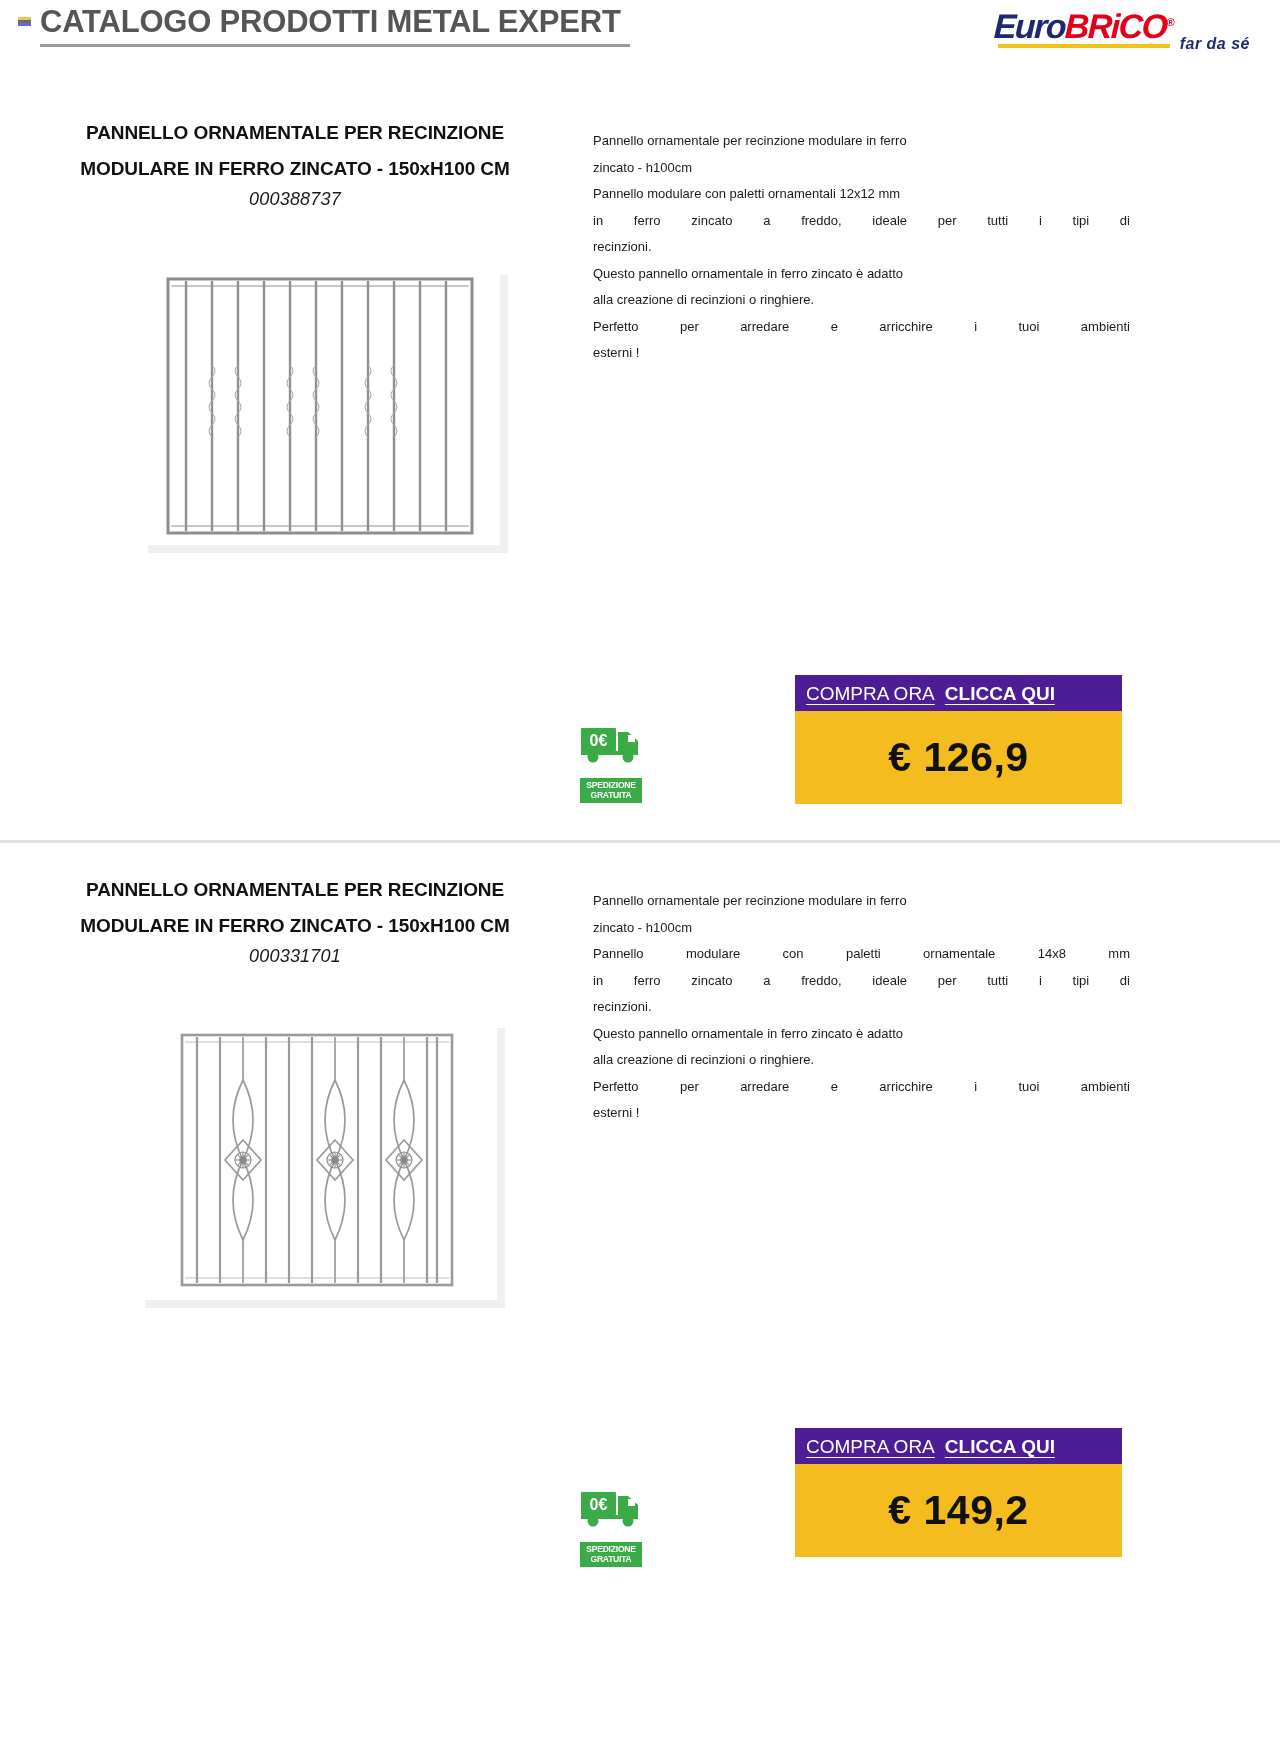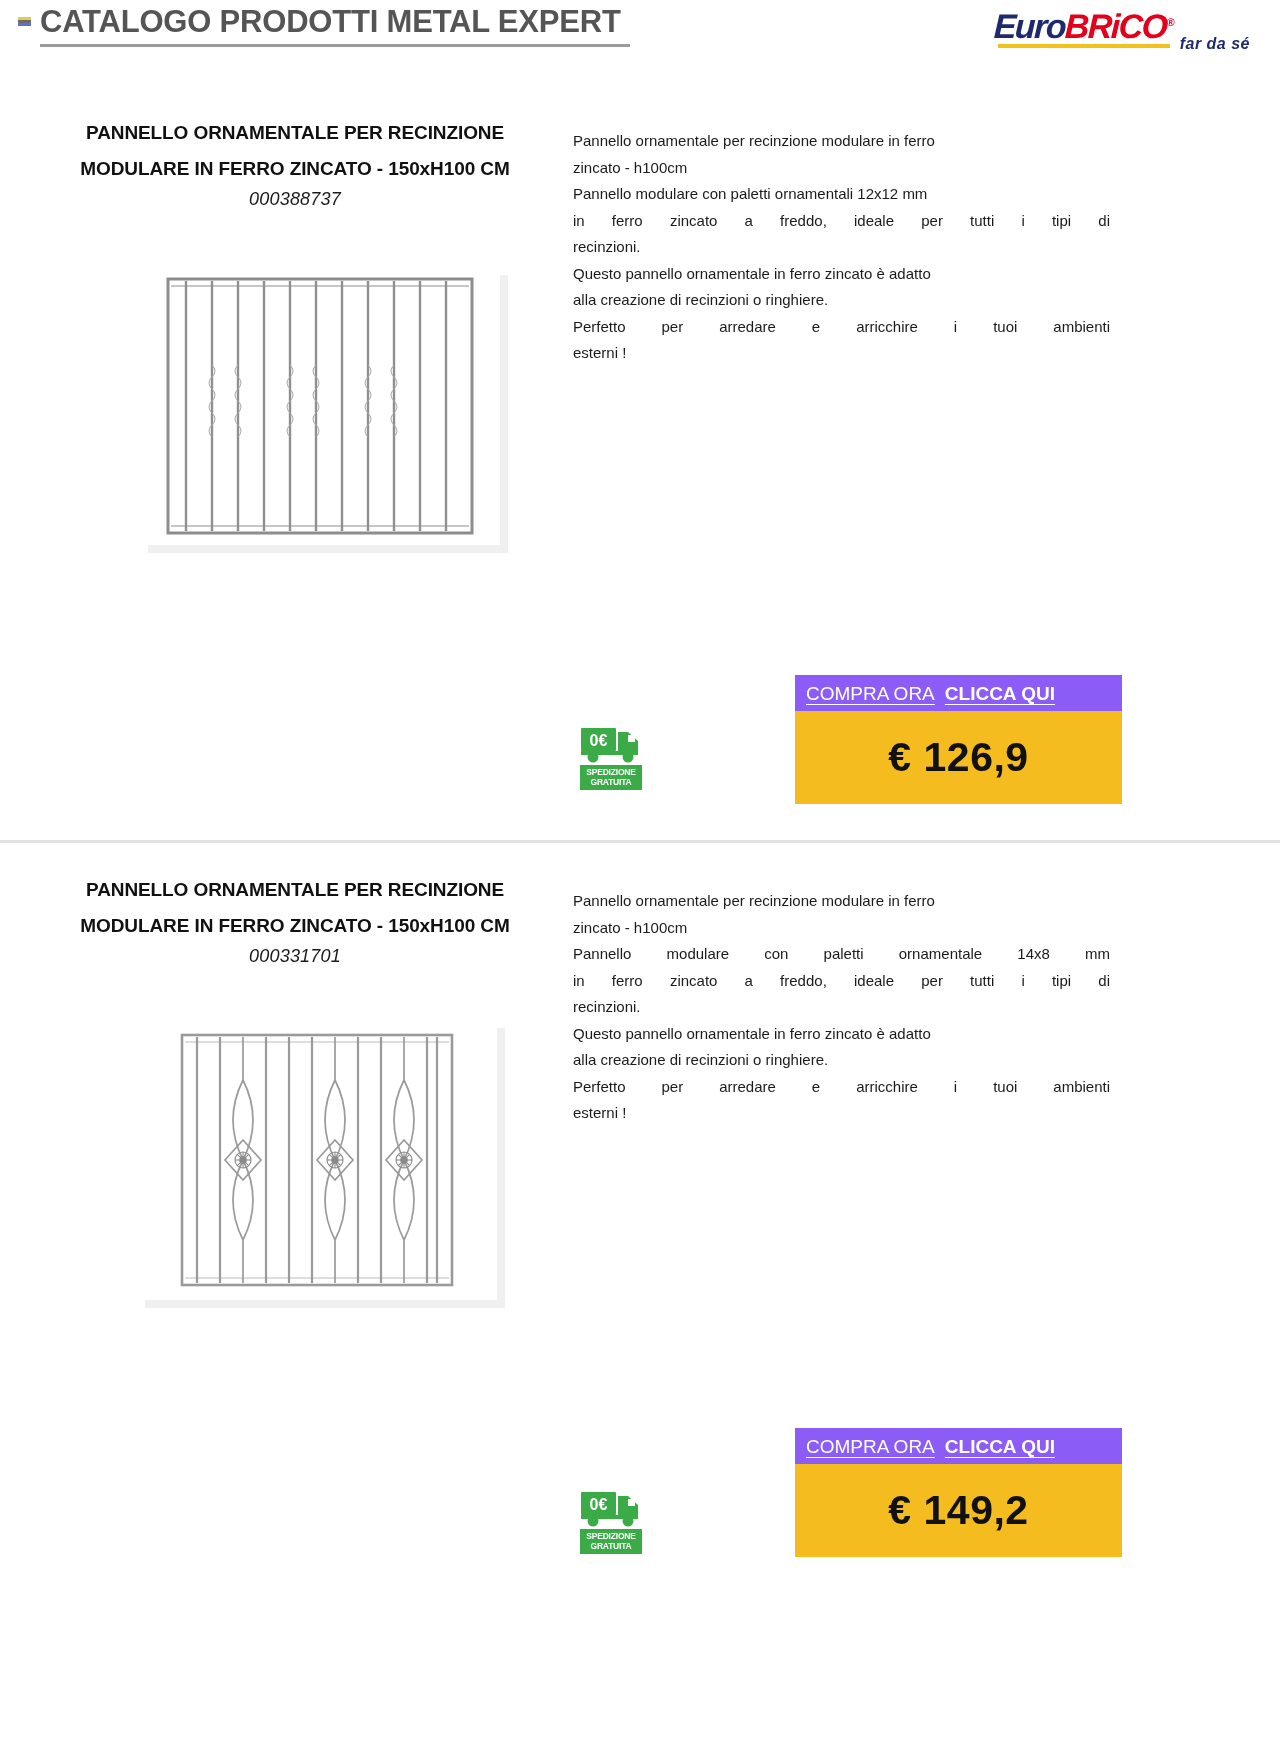--- a/index.html
+++ b/index.html
@@ -68,45 +68,45 @@
   }
 
   .thumb { position: absolute; }
   .thumb-shadow {
     position:absolute; left: 8px; top: 8px; width: 100%; height: 100%;
     background:#f0f0f0;
   }
   .thumb-inner { position: absolute; left:0; top:0; background:#fff; }
 
   .right-col {
-    position: absolute; left: 573px; width: 537px;
-    font-size: 15px; line-height: 26.5px; color: #1b1b1b;
+    position: absolute; left: 593px; width: 537px;
+    font-size: 13px; line-height: 26.5px; color: #1b1b1b;
   }
   .just { text-align: justify; }
 
   
   .buy { position: absolute; width: 327px; }
   .buy-head {
-    background: #8b5cf6; height: 36px; width: 327px;
+    background: #4c1d95; height: 36px; width: 327px;
     display: flex; align-items: center; padding-left: 11px;
   }
   .buy-head span { color:#fff; font-size: 19px; line-height: 19px; }
   .buy-now { text-decoration: underline; text-underline-offset: 4px; font-weight: normal; }
   .buy-click { text-decoration: underline; text-underline-offset: 4px; font-weight: bold; margin-left: 10px; }
   .buy-price {
     background: #f5bc20; width: 327px; height: 93px;
     display:flex; align-items:center; justify-content:center;
   }
   .buy-price span { font-size: 41px; font-weight: bold; color: #111; letter-spacing: 0.5px; }
 
   
   .ship { position: absolute; width: 62px; }
   .ship-truck { display:block; }
   .ship-label {
-    background:#3aab47; width: 62px; margin-top: 1px;
+    background:#3aab47; width: 62px; margin-top: 14px;
     text-align:center; color:#fff; font-size: 8.5px; font-weight: bold;
     line-height: 10px; padding: 2px 0 3px 0; letter-spacing: -0.2px;
   }
   .ship-label .l2 { display:block; }
 </style>
 </head>
 <body>
 
 <div class="page">
 

